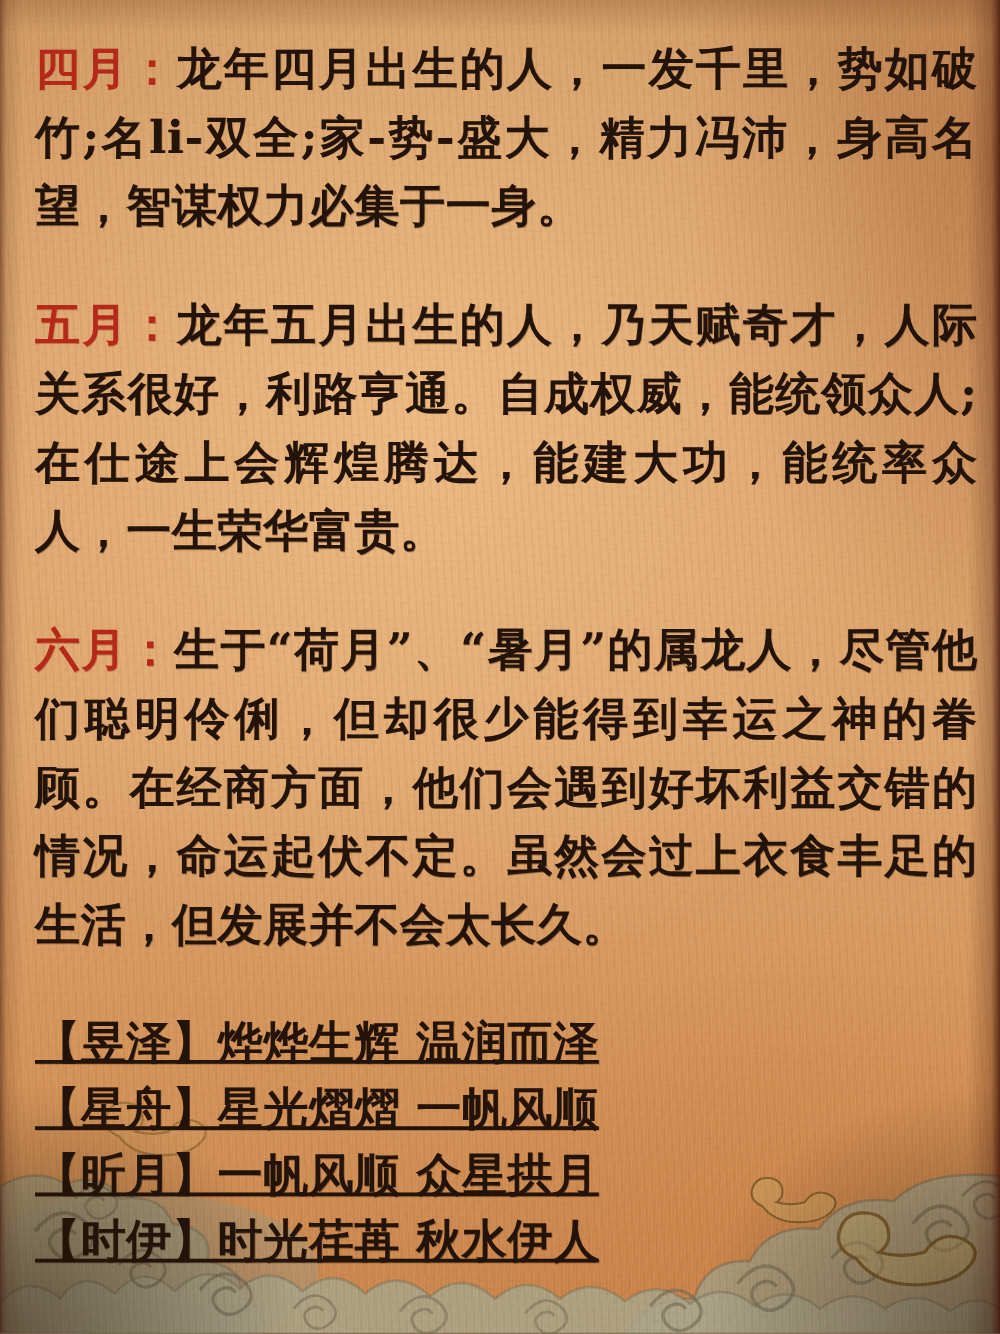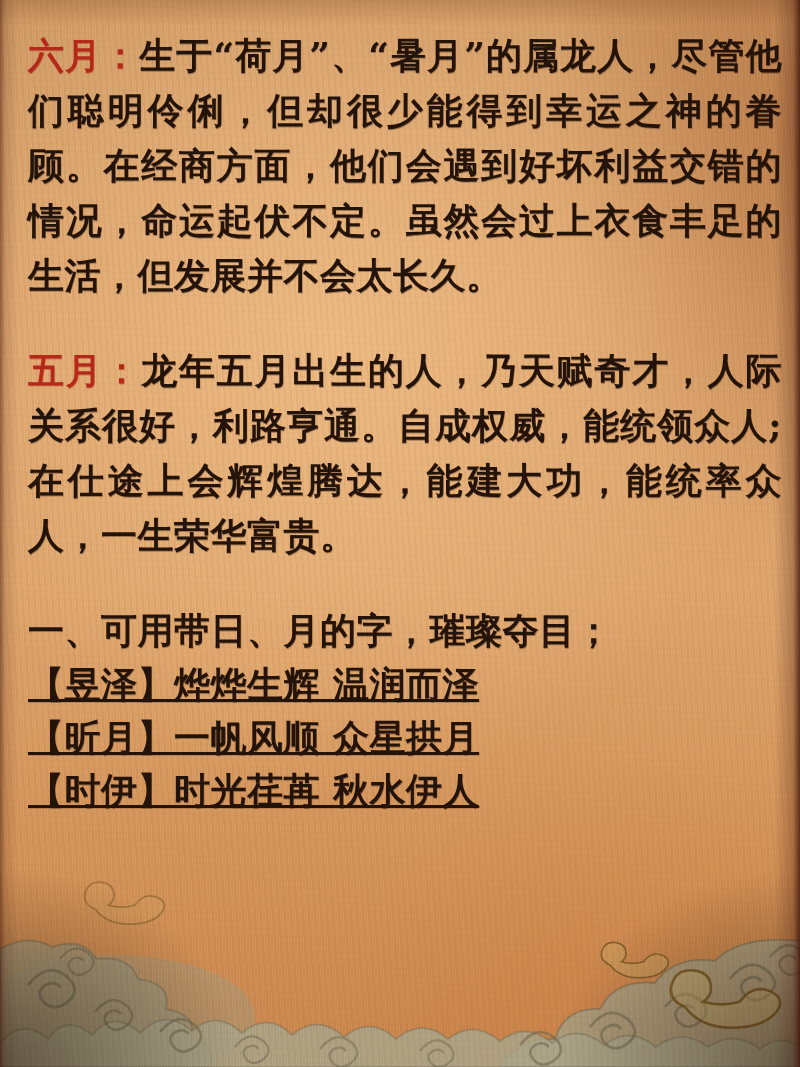--- a/index.html
+++ b/index.html
@@ -81,27 +81,28 @@
       <use href="#ruyi" transform="translate(610,98) scale(0.8)" fill-opacity="0.40" opacity="0.9"></use>
       <use href="#ruyi" transform="translate(685,140) scale(1.3)" fill-opacity="0.45" opacity="0.95"></use>
     </g>
   </svg>
 
   <div class="texture"></div>
   <div class="vignette"></div>
 
   <div class="content">
 
+    <p class="para"><span class="month">四月：</span><span>龙年四月出生的人，一发千里，势如破竹;名li-双全;家-势-盛大，精力冯沛，身高名望，智谋权力必集于一身。</span></p>
+
+    <p class="para"><span class="month">五月：</span><span>龙年五月出生的人，乃天赋奇才，人际关系很好，利路亨通。自成权威，能统领众人;在仕途上会辉煌腾达，能建大功，能统率众人，一生荣华富贵。</span></p>
 
     <p class="para"><span class="month">六月：</span><span>生于“荷月”、“暑月”的属龙人，尽管他们聪明伶俐，但却很少能得到幸运之神的眷顾。在经商方面，他们会遇到好坏利益交错的情况，命运起伏不定。虽然会过上衣食丰足的生活，但发展并不会太长久。</span></p>
 
-    <p class="para"><span class="month">五月：</span><span>龙年五月出生的人，乃天赋奇才，人际关系很好，利路亨通。自成权威，能统领众人;在仕途上会辉煌腾达，能建大功，能统率众人，一生荣华富贵。</span></p>
-
-    <p class="heading">一、可用带日、月的字，璀璨夺目；</p>
 
     <div class="name-list">
       <span class="name-item">【昱泽】烨烨生辉 温润而泽</span>
+      <span class="name-item">【星舟】星光熠熠 一帆风顺</span>
       <span class="name-item">【昕月】一帆风顺 众星拱月</span>
       <span class="name-item">【时伊】时光荏苒 秋水伊人</span>
     </div>
 
   </div>
 </div>
 
 </body></html>

